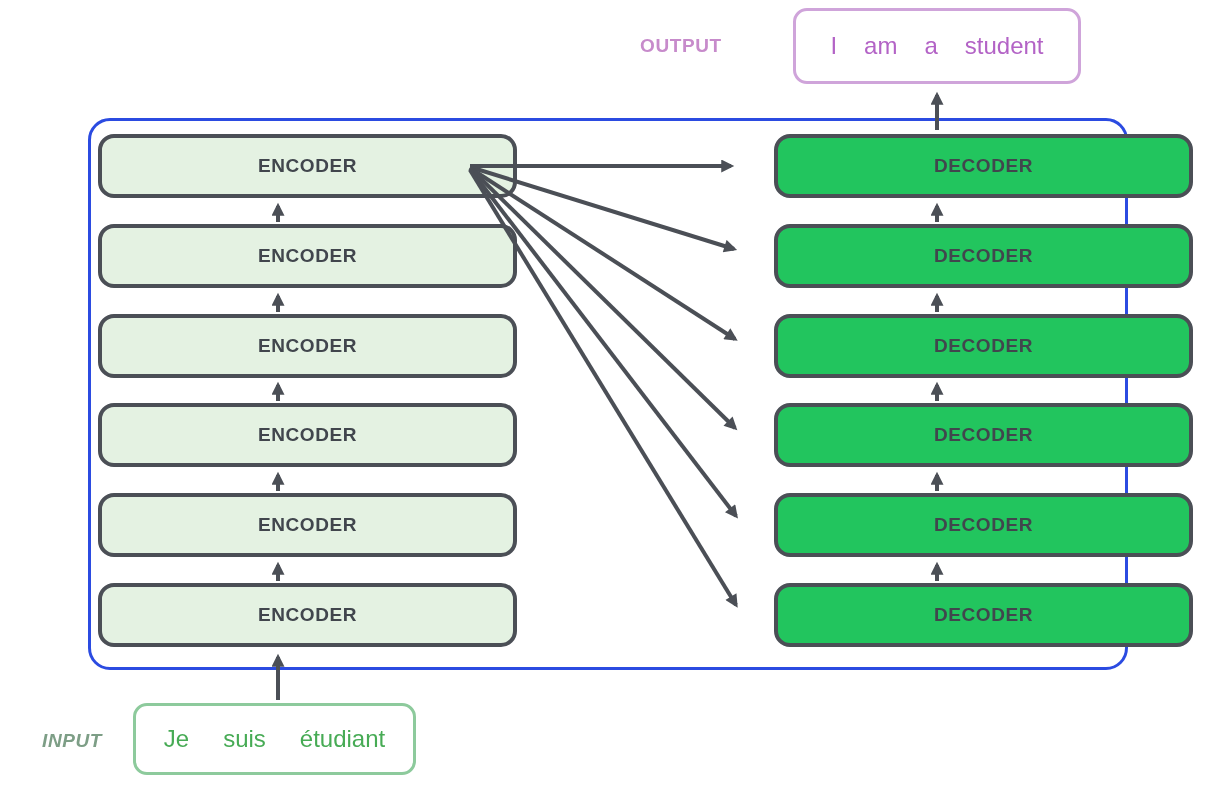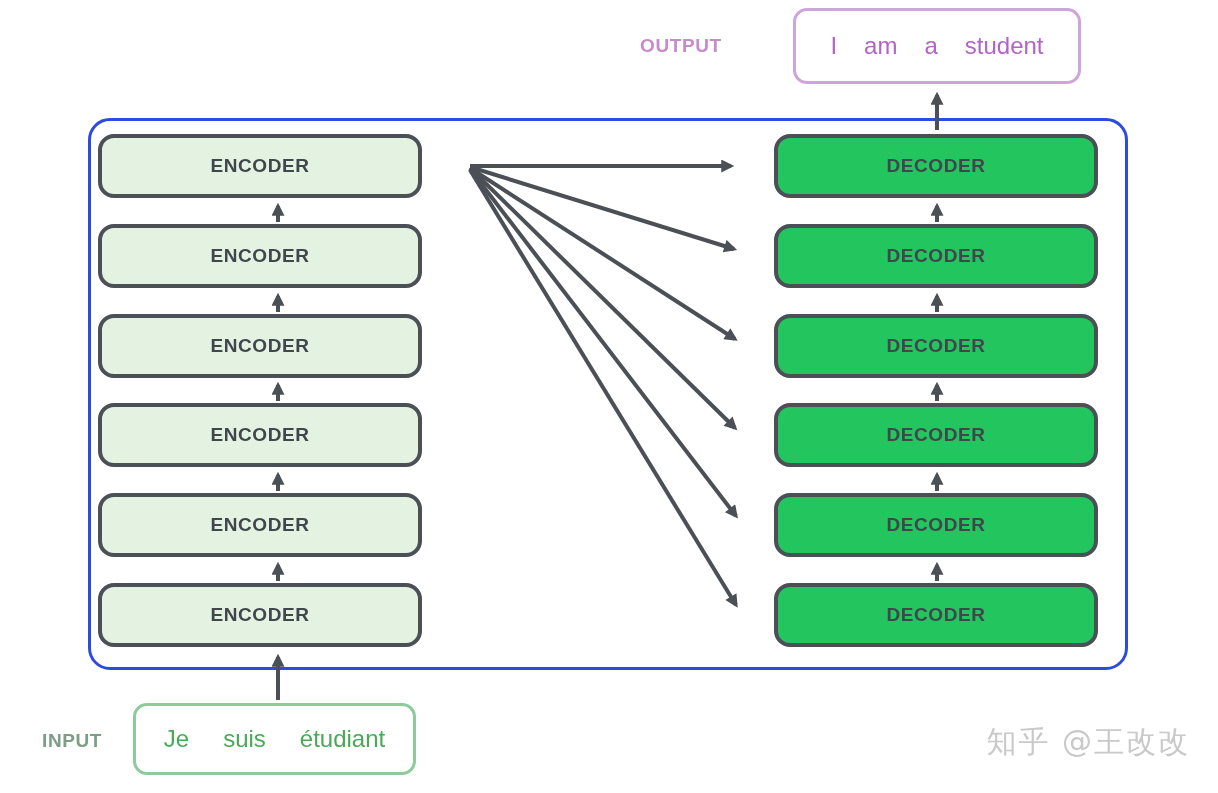--- a/index.html
+++ b/index.html
@@ -12,21 +12,21 @@
   }
   .frame{
     position:absolute;left:88px;top:118px;width:1034px;height:546px;
     border:3px solid #2b4be1;border-radius:22px;background:#ffffff;
   }
   .arrows{
     position:absolute;left:0;top:0;width:1218px;height:793px;
     pointer-events:none;z-index:3;
   }
   .box{
-    position:absolute;width:324px;height:64px;
+    position:absolute;width:419px;height:64px;
     border:4px solid #4b4f56;border-radius:16px;
     display:flex;align-items:center;justify-content:center;
     font-size:19px;font-weight:600;letter-spacing:.6px;color:#41464d;
     z-index:2;box-sizing:border-box;
   }
   .encoder{left:98px;background:#e4f2e2;}
   .decoder{left:757px;background:#22c55e;margin-left:17px;}
   .r1{top:134px;}.r2{top:224px;}.r3{top:314px;}
   .r4{top:403px;}.r5{top:493px;}.r6{top:583px;}
   .io-box{
@@ -40,21 +40,21 @@
     border:3px solid #cfa4da;color:#b363c6;gap:27px;
   }
   .input-box{
     left:133px;top:703px;width:283px;height:72px;
     border:3px solid #8dca9c;color:#47ab55;gap:34px;
   }
   .io-label{
     position:absolute;font-size:19px;font-weight:600;letter-spacing:.6px;z-index:2;
   }
   .output-label{left:640px;top:35px;width:140px;text-align:left;color:#c78bcb;}
-  .input-label{left:42px;top:730px;width:110px;text-align:left;color:#7d9e86;}
+  .input-label{left:42px;top:730px;width:110px;text-align:left;color:#7d9e86;font-style:italic;}
   .watermark{
     position:absolute;right:28px;top:722px;z-index:2;
     font-size:30px;color:#c9c9c9;letter-spacing:2px;
     font-family:"DejaVu Sans",sans-serif;
   }
 </style>
 </head>
 <body>
 
 <div class="canvas">
@@ -140,15 +140,14 @@
     <span>student</span>
   </div>
 
   <div class="io-label input-label">INPUT</div>
   <div class="io-box input-box">
     <span>Je</span>
     <span>suis</span>
     <span>étudiant</span>
   </div>
 
-  <div class="watermark">知乎 @王改改</div>
 
 </div>
 
 </body></html>

